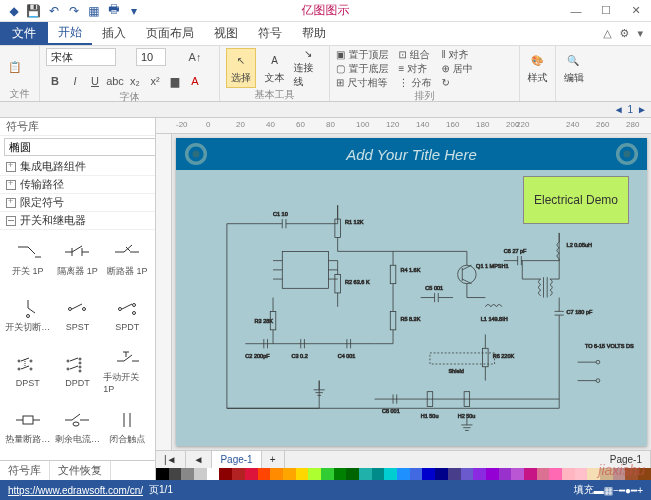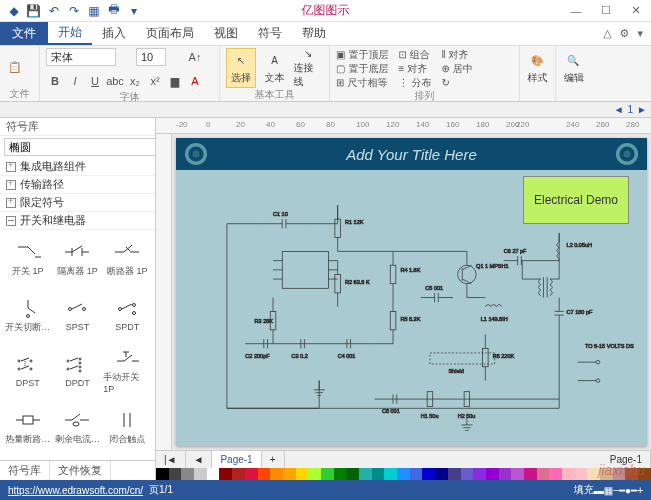--- a/index.html
+++ b/index.html
@@ -54,21 +54,21 @@
 .side-footer { height: 20px; border-top: 1px solid #ccc; display: flex; }
 .side-ftab { padding: 0 8px; display: flex; align-items: center; font-size: 11px; color: #555; border-right: 1px solid #ddd; }
 
 .canvas-area { flex: 1; display: flex; flex-direction: column; background: #e8e8e8; position: relative; }
 .ruler-h { height: 16px; background: #f5f5f5; border-bottom: 1px solid #ccc; display: flex; font-size: 8px; color: #888; position: relative; }
 .ruler-tick { position: absolute; top: 2px; font-size: 8px; }
 .canvas-body { flex: 1; display: flex; }
 .ruler-v { width: 16px; background: #f5f5f5; border-right: 1px solid #ccc; }
 .canvas { flex: 1; background: #e8e8e8; padding: 4px; overflow: hidden; position: relative; }
 .page { background: #a8cad0; width: 100%; height: 100%; box-shadow: 0 1px 3px rgba(0,0,0,0.3); position: relative; }
-.page-header { height: 32px; background: #0c4a6e; display: flex; align-items: center; justify-content: center; position: relative; }
+.page-header { height: 32px; background: #0369a1; display: flex; align-items: center; justify-content: center; position: relative; }
 .page-title { color: #c8e0e4; font-size: 15px; font-style: italic; }
 .gear { position: absolute; width: 28px; height: 28px; }
 .gear svg { width: 100%; height: 100%; }
 .demo-label { position: absolute; top: 38px; right: 18px; background: #bef264; padding: 16px 10px; font-size: 12px; border: 1px solid #888; }
 .circuit { position: absolute; top: 58px; left: 10px; right: 10px; bottom: 10px; }
 .circuit svg { width: 100%; height: 100%; }
 .circuit text { font-size: 6px; fill: #333; }
 
 .page-tabs { height: 18px; background: #f0f0f0; border-top: 1px solid #ccc; display: flex; align-items: center; font-size: 10px; }
 .ptab { padding: 0 8px; height: 100%; display: flex; align-items: center; border-right: 1px solid #ccc; }

